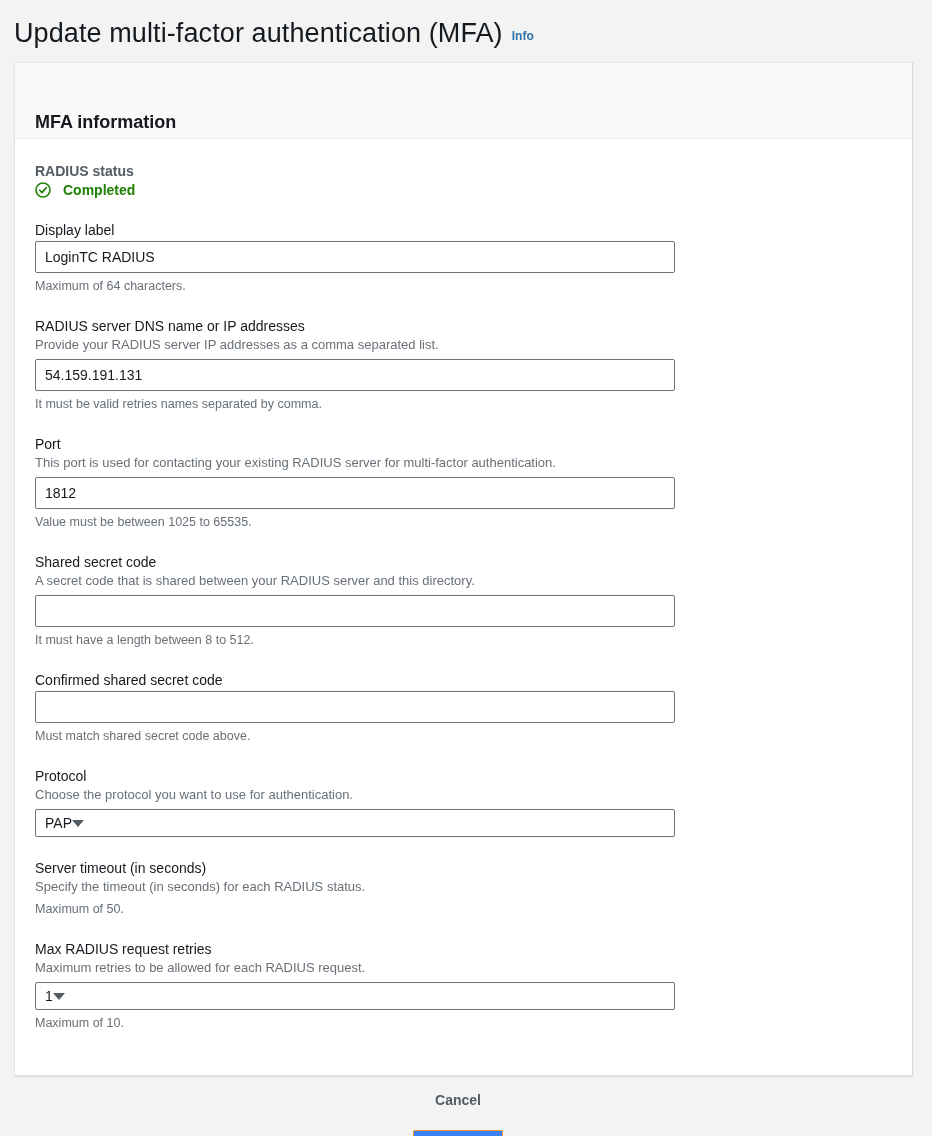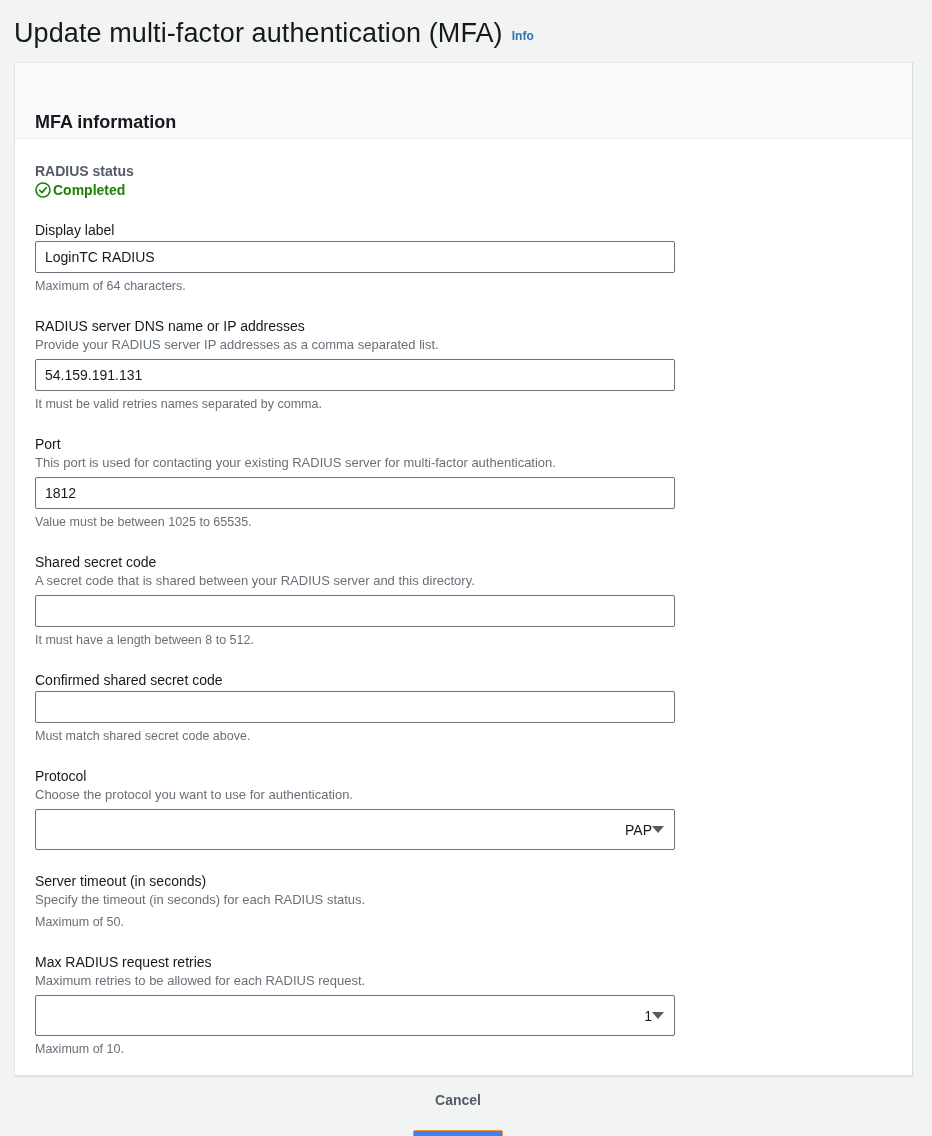--- a/index.html
+++ b/index.html
@@ -47,21 +47,21 @@
   .card-body { padding: 24px 20px 20px 20px; }
 
   
   .status-block { margin-bottom: 22px; font-weight: bold; }
   .field-label {
     font-size: 14px; color: #16191f; line-height: 20px;
     margin-bottom: 1px;
   }
   .status-label { color: #545b64; font-size: 14px; margin-bottom: 3px; }
   .status-value {
-    display: flex; align-items: center; gap: 2px;
+    display: flex; align-items: center; gap: 12px;
     font-size: 14px; color: #1d8102;
   }
   .status-icon { width: 16px; height: 16px; display: block; }
 
   .field { margin-bottom: 21px; }
   .field-desc {
     font-size: 13px; color: #687078; line-height: 18px;
     margin-bottom: 5px;
   }
   .field-label.with-desc { margin-bottom: 0; }
@@ -79,24 +79,24 @@
     padding: 0 9px;
     font-family: "Liberation Sans", sans-serif;
     display: flex; align-items: center;
   }
   .input-box input {
     border: none; outline: none; width: 100%; height: 100%;
     font-size: 14px; color: #16191f; background: transparent;
     font-family: "Liberation Sans", sans-serif; padding: 0;
   }
   .select-box {
-    width: 640px; height: 41px;
+    width: 640px; height: 28px;
     border: 1px solid #6a7179; border-radius: 2px;
     background: #fff; display: flex; align-items: center;
-    justify-content: flex-end; padding: 0 10px 0 9px;
+    justify-content: flex-start; padding: 0 10px 0 9px;
     font-size: 14px; color: #16191f; cursor: pointer;
   }
   .caret {
     width: 0; height: 0;
     border-left: 6px solid transparent;
     border-right: 6px solid transparent;
     border-top: 7px solid #545b64;
   }
 
   

